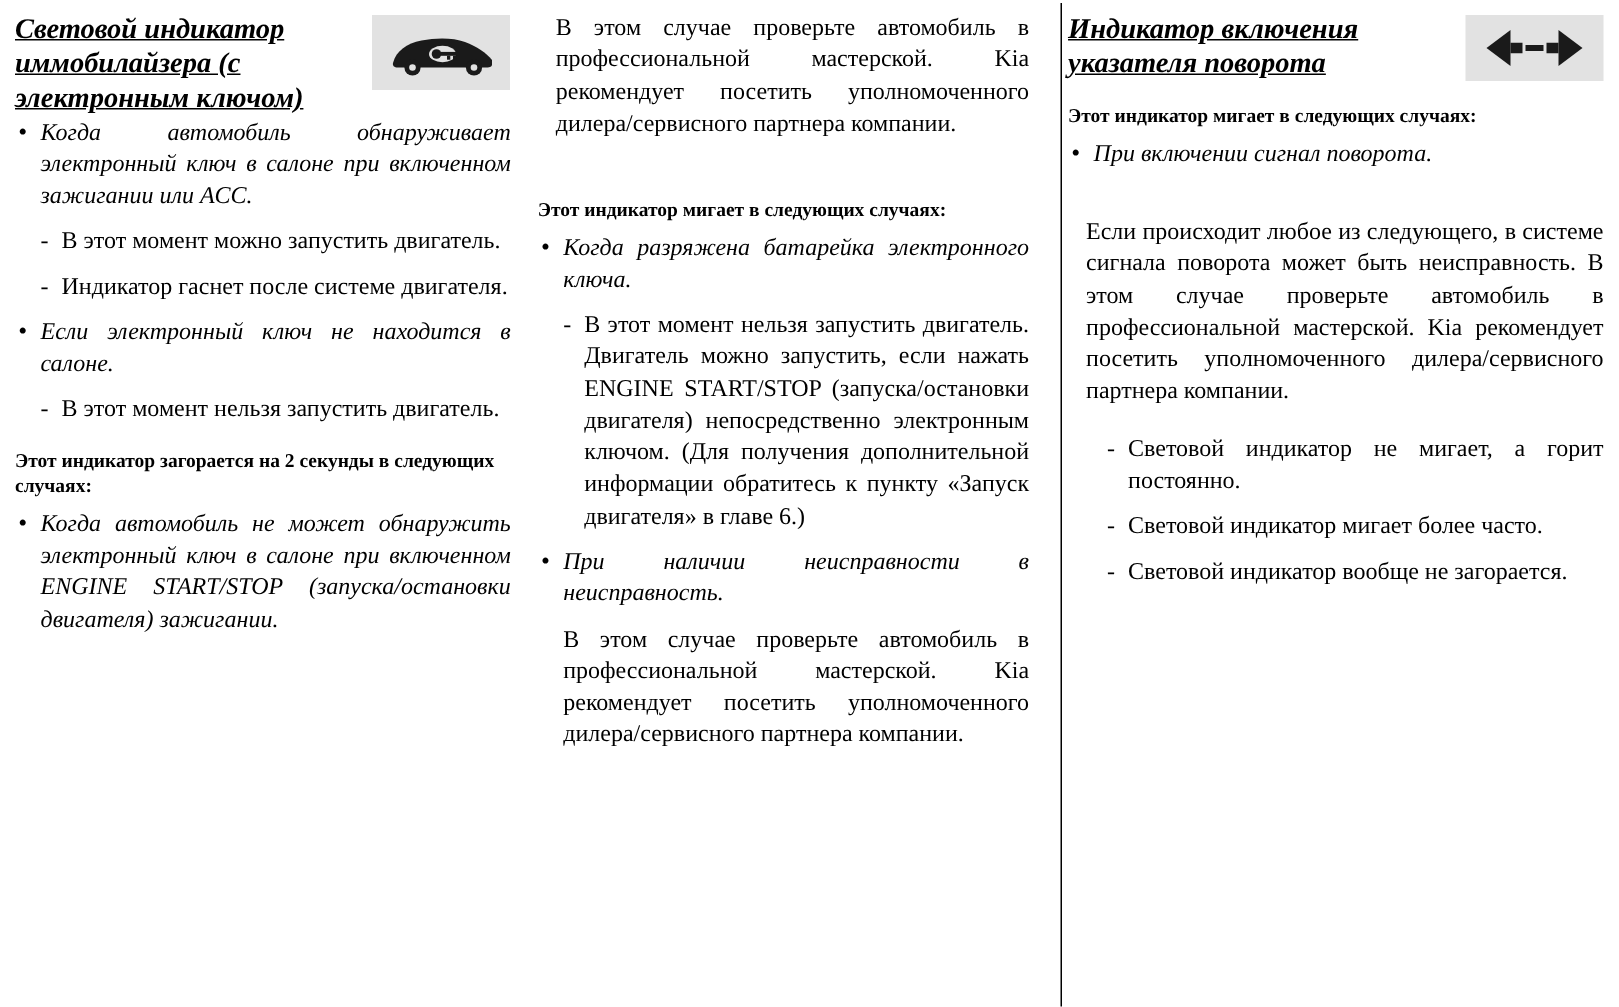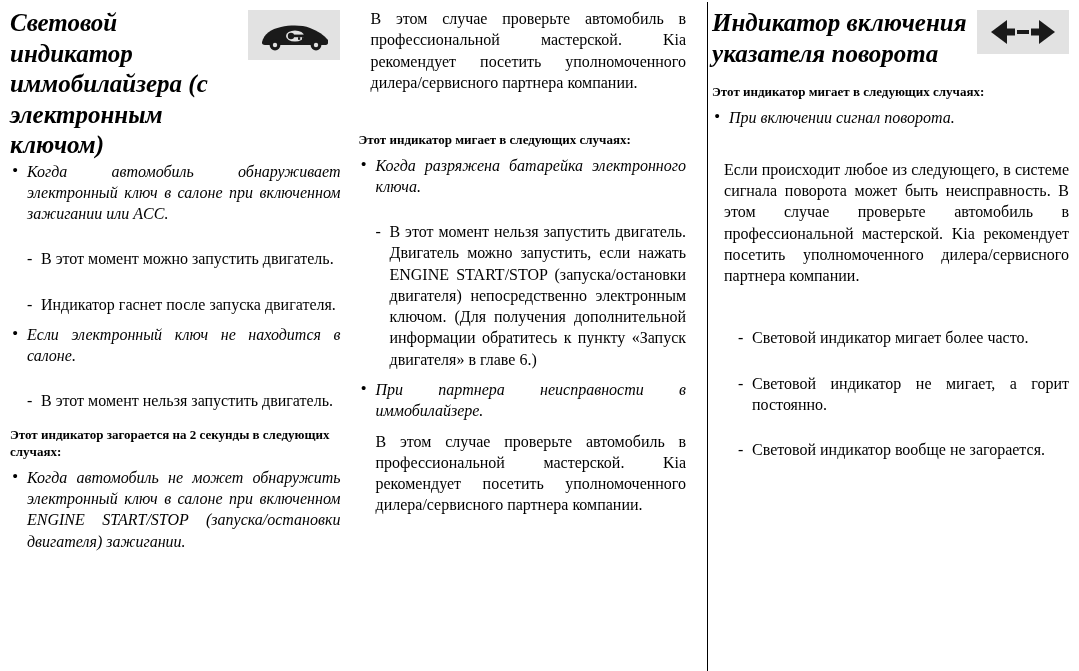--- a/index.html
+++ b/index.html
@@ -38,23 +38,24 @@
     width: 1px;
     background: #000000;
   }
   .vrule.r1 { left: 707px; top: 2px; height: 669px; }
 
   
   .sec-title {
     font-family: "Liberation Serif", serif;
     font-weight: bold;
     font-style: italic;
-    font-size: 25px;
+    font-size: 19px;
     line-height: 1.22;
     margin: 0;
+    text-decoration: underline;
   }
   .title-row {
     display: flex;
     align-items: flex-start;
     justify-content: space-between;
     gap: 8px;
   }
   .title-row .sec-title { flex: 1 1 auto; }
 
   .icon-box {
@@ -102,21 +103,20 @@
     font-size: 17px;
   }
   li.dash {
     position: relative;
     padding-left: 14px;
     margin-left: 17px;
     font-size: 16px;
     line-height: 1.33;
     text-align: justify;
     margin-bottom: 9px;
-    margin-top: 24px;
   }
   li.dash::before {
     content: "-";
     position: absolute;
     left: 0;
     top: 0;
   }
   li.dash.deep { margin-left: 26px; }
   .sub-para {
     margin-left: 17px;
@@ -153,21 +153,21 @@
           <circle cx="68" cy="35" r="5.4" fill="#1a1a1a"></circle>
           <circle cx="68" cy="35" r="2.2" fill="#e2e2e2"></circle>
         </svg>
       </div>
     </div>
 
 
     <ul>
       <li class="bullet">Когда автомобиль обнаруживает электронный ключ в салоне при включенном зажигании или ACC.</li>
       <li class="dash">В этот момент можно запустить двигатель.</li>
-      <li class="dash">Индикатор гаснет после запуска двигателя.</li>
+      <li class="dash">Индикатор гаснет после системе двигателя.</li>
     </ul>
 
 
     <ul>
       <li class="bullet">Если электронный ключ не находится в салоне.</li>
       <li class="dash">В этот момент нельзя запустить двигатель.</li>
     </ul>
 
     <div class="lead">Этот индикатор загорается на 2 секунды в следующих случаях:</div>
 
@@ -179,21 +179,21 @@
   <div class="col col2">
     <p class="para just">В этом случае проверьте автомобиль в профессиональной мастерской. Kia рекомендует посетить уполномоченного дилера/сервисного партнера компании.</p>
 
     <div class="gap-md"></div>
 
     <div class="lead tight">Этот индикатор мигает в следующих случаях:</div>
 
     <ul>
       <li class="bullet">Когда разряжена батарейка электронного ключа.</li>
       <li class="dash">В этот момент нельзя запустить двигатель. Двигатель можно запустить, если нажать ENGINE START/STOP (запуска/остановки двигателя) непосредственно электронным ключом. (Для получения дополнительной информации обратитесь к пункту «Запуск двигателя» в главе 6.)</li>
-      <li class="bullet">При партнера неисправности в иммобилайзере.</li>
+      <li class="bullet">При наличии неисправности в неисправность.</li>
     </ul>
 
     <p class="sub-para nomargin">В этом случае проверьте автомобиль в профессиональной мастерской. Kia рекомендует посетить уполномоченного дилера/сервисного партнера компании.</p>
   </div>
 
   <div class="col col3">
     <div class="title-row">
       <h2 class="sec-title">Индикатор включения указателя поворота</h2>
       <div class="icon-box icon-arrows">
         <svg viewBox="0 0 92 44" width="92" height="44" aria-hidden="true">
@@ -212,19 +212,19 @@
       <li class="bullet">При включении сигнал поворота.</li>
     </ul>
 
     <div class="gap-lg"></div>
 
     <p class="para just">Если происходит любое из следующего, в системе сигнала поворота может быть неисправность. В этом случае проверьте автомобиль в профессиональной мастерской. Kia рекомендует посетить уполномоченного дилера/сервисного партнера компании.</p>
 
     <div class="gap-sm"></div>
 
     <ul>
+      <li class="dash deep">Световой индикатор не мигает, а горит постоянно.</li>
       <li class="dash deep">Световой индикатор мигает более часто.</li>
-      <li class="dash deep">Световой индикатор не мигает, а горит постоянно.</li>
       <li class="dash deep nomargin">Световой индикатор вообще не загорается.</li>
     </ul>
   </div>
 
 </div>
 
 </body></html>

